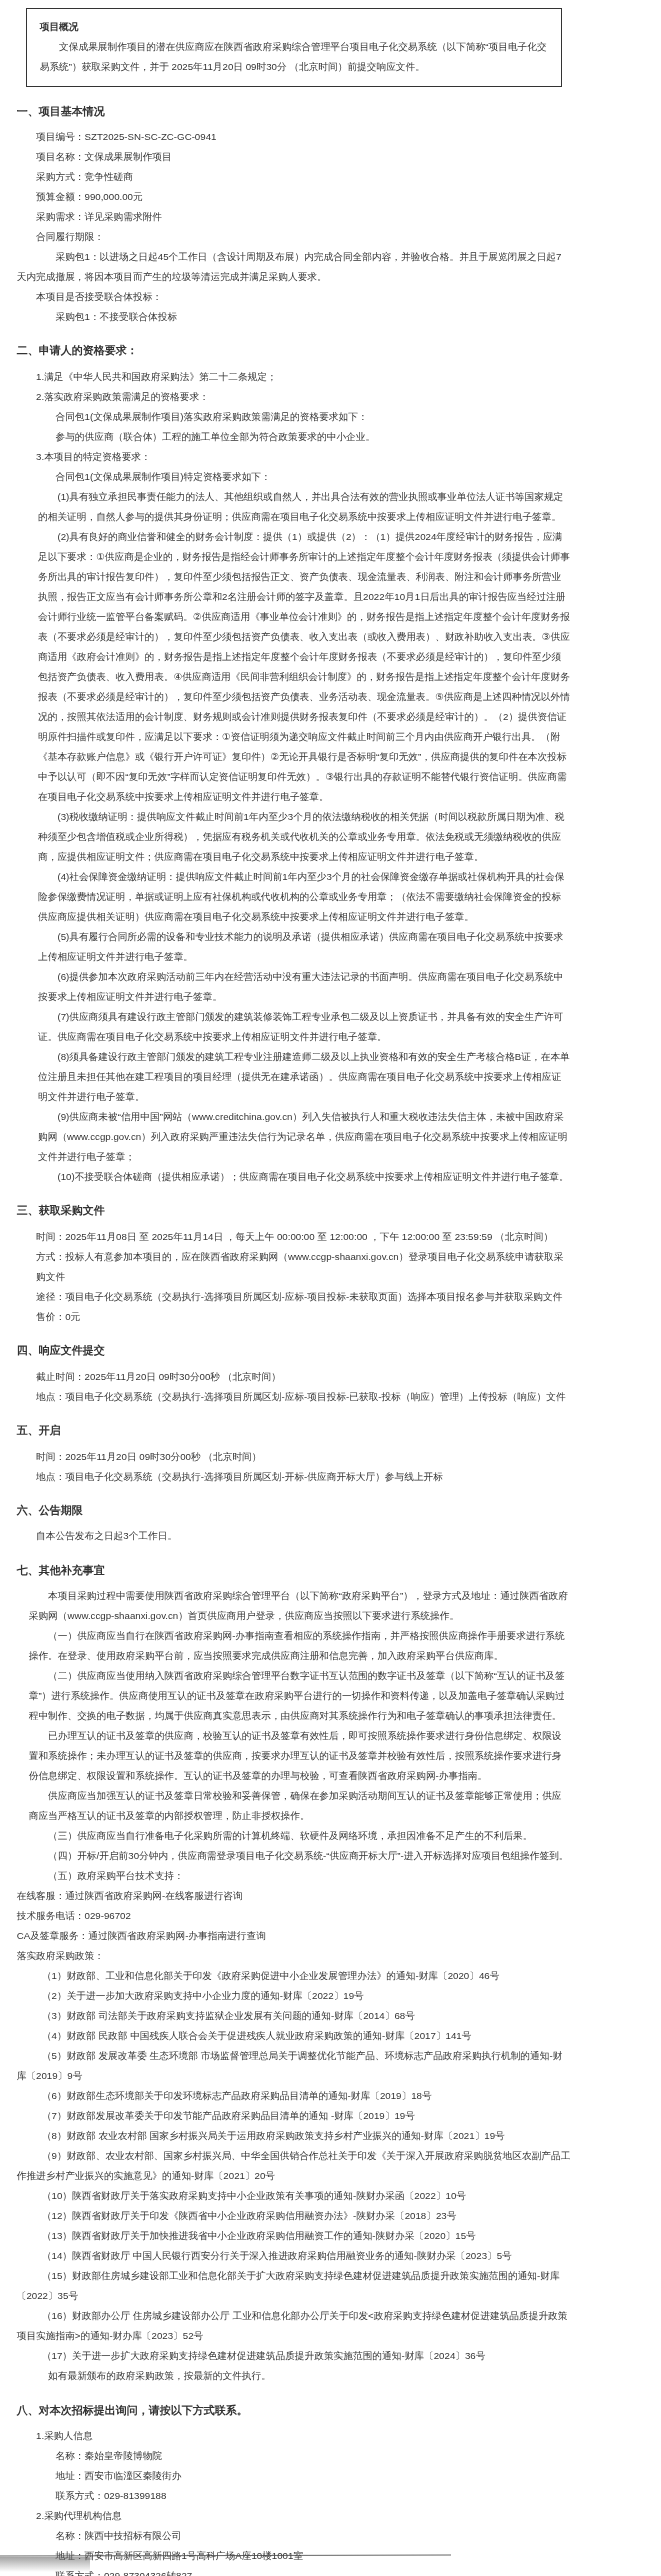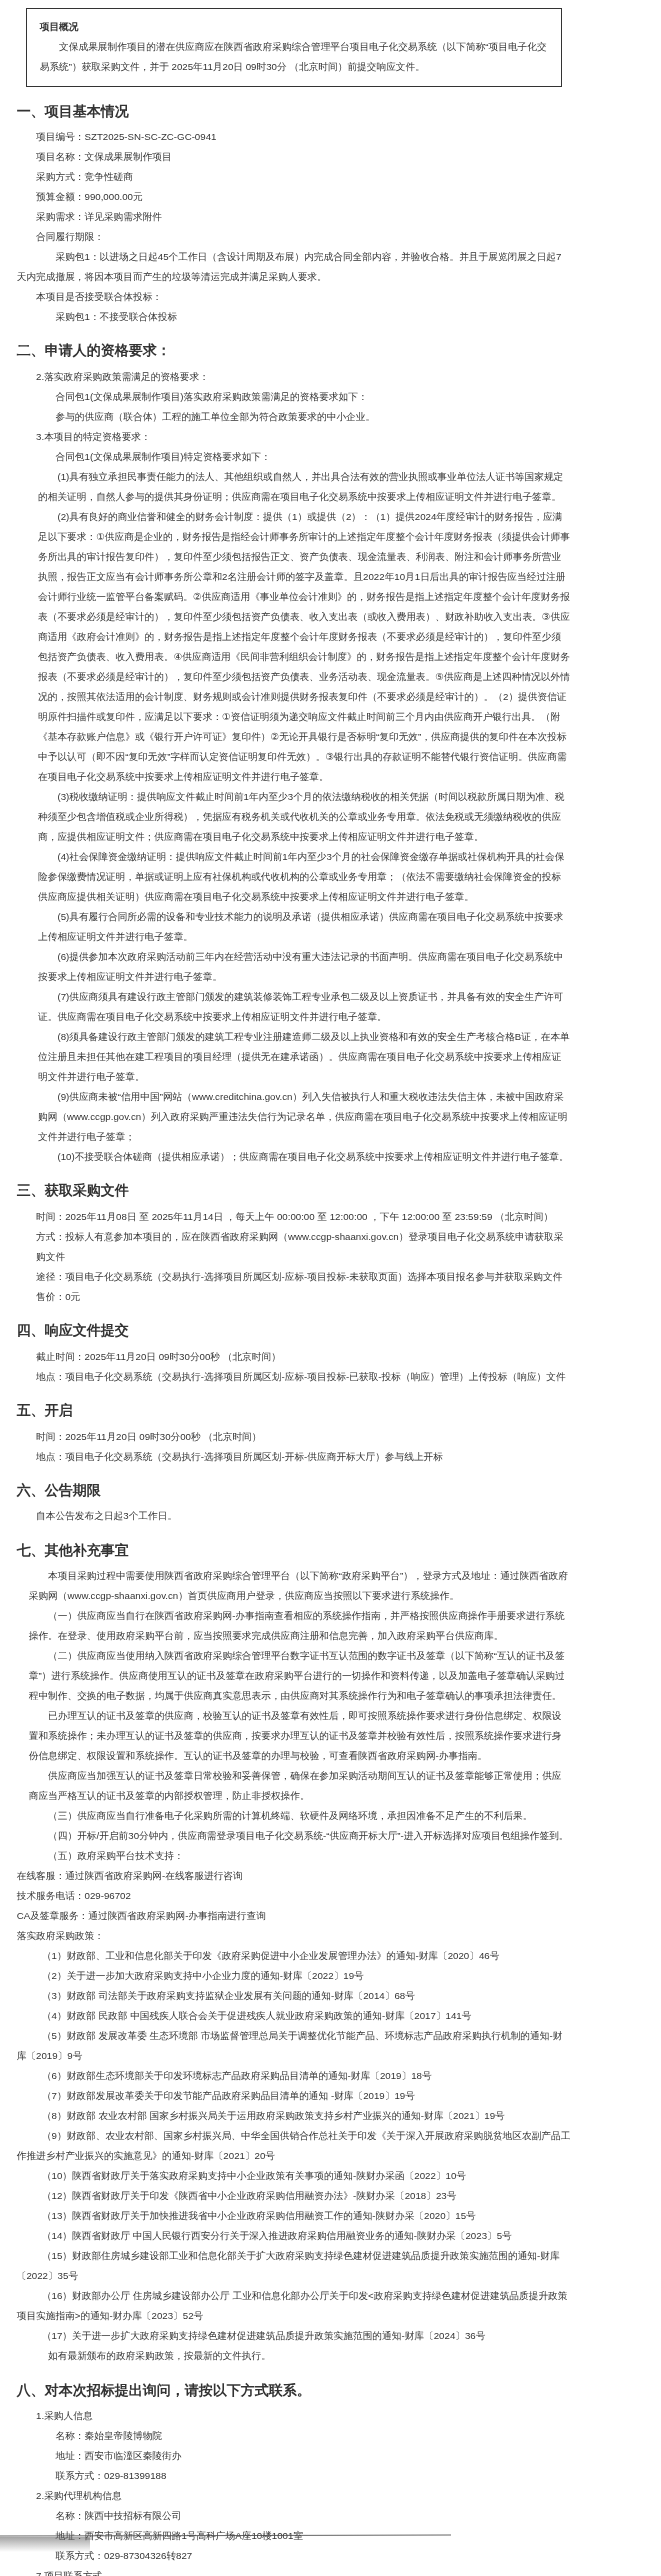--- a/index.html
+++ b/index.html
@@ -17,21 +17,21 @@
   }
   .overview-box {
     border: 1.3px solid #333333;
     margin: 0 9px 2.6px 9px;
     padding: 7.7px 13px 9px 13px;
   }
   .overview-title { font-weight: bold; }
   .overview-para { text-indent: 2em; margin: 0; }
   .sec-h {
     font-weight: bold;
-    font-size: 14px;
+    font-size: 11px;
     margin: 13.5px 0 6.4px 0;
   }
   p { margin: 0; }
   
   .p0   { margin-left: 0; }
   .p2   { margin-left: 12px; text-indent: 2em; }
   .pkg  { margin-left: 0; text-indent: 4em; }
   .l1   { margin-left: 2em; }
   .l1i  { margin-left: 2em; text-indent: 2em; }
   .item { margin-left: 2.2em; text-indent: 2em; }
@@ -75,20 +75,21 @@
       <p class="l1">项目编号：SZT2025-SN-SC-ZC-GC-0941</p>
       <p class="l1">项目名称：文保成果展制作项目</p>
       <p class="l1">采购方式：竞争性磋商</p>
       <p class="l1">预算金额：990,000.00元</p>
       <p class="l1">采购需求：详见采购需求附件</p>
       <p class="l1">合同履行期限：</p>
       <p class="pkg">采购包1：以进场之日起45个工作日（含设计周期及布展）内完成合同全部内容，并验收合格。并且于展览闭展之日起7天内完成撤展，将因本项目而产生的垃圾等清运完成并满足采购人要求。</p>
       <p class="l1">本项目是否接受联合体投标：</p>
       <p class="pkg">采购包1：不接受联合体投标</p>
       <div class="sec-h">二、申请人的资格要求：</div>
+      <p class="l1">1.满足《中华人民共和国政府采购法》第二十二条规定；</p>
       <p class="l1">2.落实政府采购政策需满足的资格要求：</p>
       <p class="l1i">合同包1(文保成果展制作项目)落实政府采购政策需满足的资格要求如下：</p>
       <p class="l1i">参与的供应商（联合体）工程的施工单位全部为符合政策要求的中小企业。</p>
       <p class="l1">3.本项目的特定资格要求：</p>
       <p class="l1i">合同包1(文保成果展制作项目)特定资格要求如下：</p>
       <p class="item">(1)具有独立承担民事责任能力的法人、其他组织或自然人，并出具合法有效的营业执照或事业单位法人证书等国家规定的相关证明，自然人参与的提供其身份证明；供应商需在项目电子化交易系统中按要求上传相应证明文件并进行电子签章。</p>
       <p class="item">(2)具有良好的商业信誉和健全的财务会计制度：提供（1）或提供（2）：（1）提供2024年度经审计的财务报告，应满足以下要求：①供应商是企业的，财务报告是指经会计师事务所审计的上述指定年度整个会计年度财务报表（须提供会计师事务所出具的审计报告复印件），复印件至少须包括报告正文、资产负债表、现金流量表、利润表、附注和会计师事务所营业执照，报告正文应当有会计师事务所公章和2名注册会计师的签字及盖章。且2022年10月1日后出具的审计报告应当经过注册会计师行业统一监管平台备案赋码。②供应商适用《事业单位会计准则》的，财务报告是指上述指定年度整个会计年度财务报表（不要求必须是经审计的），复印件至少须包括资产负债表、收入支出表（或收入费用表）、财政补助收入支出表。③供应商适用《政府会计准则》的，财务报告是指上述指定年度整个会计年度财务报表（不要求必须是经审计的），复印件至少须包括资产负债表、收入费用表。④供应商适用《民间非营利组织会计制度》的，财务报告是指上述指定年度整个会计年度财务报表（不要求必须是经审计的），复印件至少须包括资产负债表、业务活动表、现金流量表。⑤供应商是上述四种情况以外情况的，按照其依法适用的会计制度、财务规则或会计准则提供财务报表复印件（不要求必须是经审计的）。（2）提供资信证明原件扫描件或复印件，应满足以下要求：①资信证明须为递交响应文件截止时间前三个月内由供应商开户银行出具。（附《基本存款账户信息》或《银行开户许可证》复印件）②无论开具银行是否标明“复印无效”，供应商提供的复印件在本次投标中予以认可（即不因“复印无效”字样而认定资信证明复印件无效）。③银行出具的存款证明不能替代银行资信证明。供应商需在项目电子化交易系统中按要求上传相应证明文件并进行电子签章。</p>
       <p class="item">(3)税收缴纳证明：提供响应文件截止时间前1年内至少3个月的依法缴纳税收的相关凭据（时间以税款所属日期为准、税种须至少包含增值税或企业所得税），凭据应有税务机关或代收机关的公章或业务专用章。依法免税或无须缴纳税收的供应商，应提供相应证明文件；供应商需在项目电子化交易系统中按要求上传相应证明文件并进行电子签章。</p>
       <p class="item">(4)社会保障资金缴纳证明：提供响应文件截止时间前1年内至少3个月的社会保障资金缴存单据或社保机构开具的社会保险参保缴费情况证明，单据或证明上应有社保机构或代收机构的公章或业务专用章；（依法不需要缴纳社会保障资金的投标供应商应提供相关证明）供应商需在项目电子化交易系统中按要求上传相应证明文件并进行电子签章。</p>
       <p class="item">(5)具有履行合同所必需的设备和专业技术能力的说明及承诺（提供相应承诺）供应商需在项目电子化交易系统中按要求上传相应证明文件并进行电子签章。</p>

